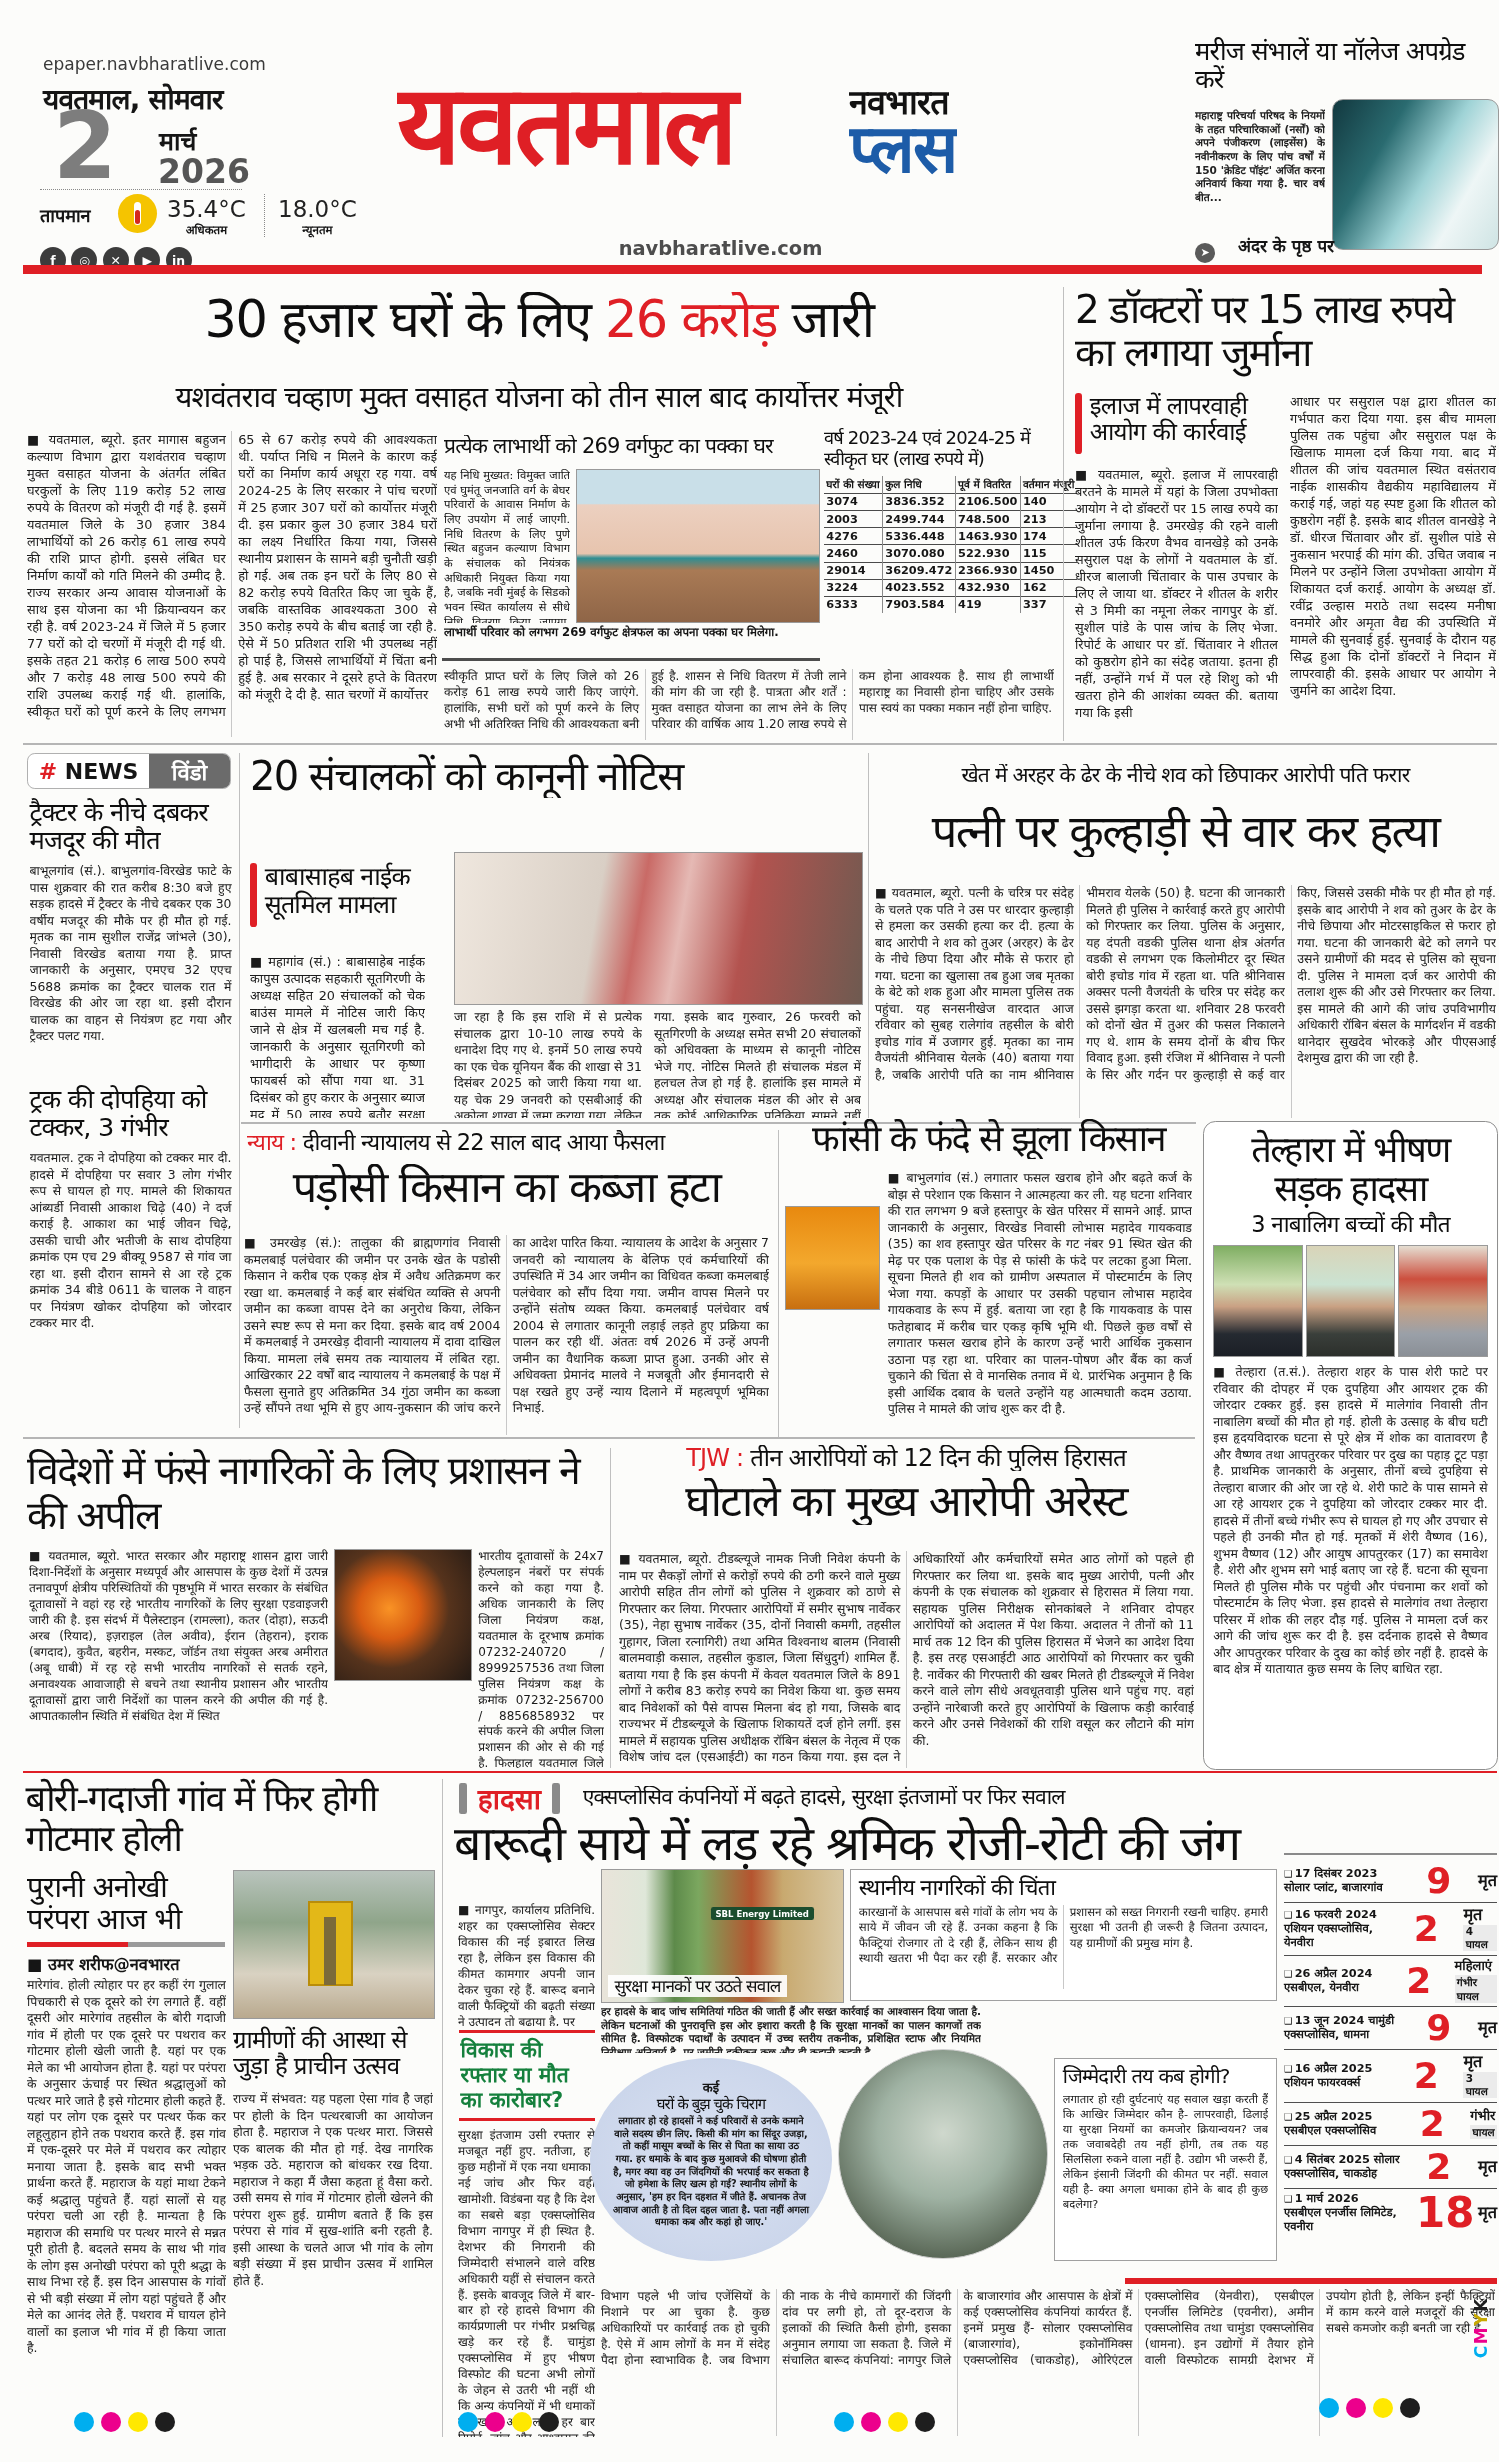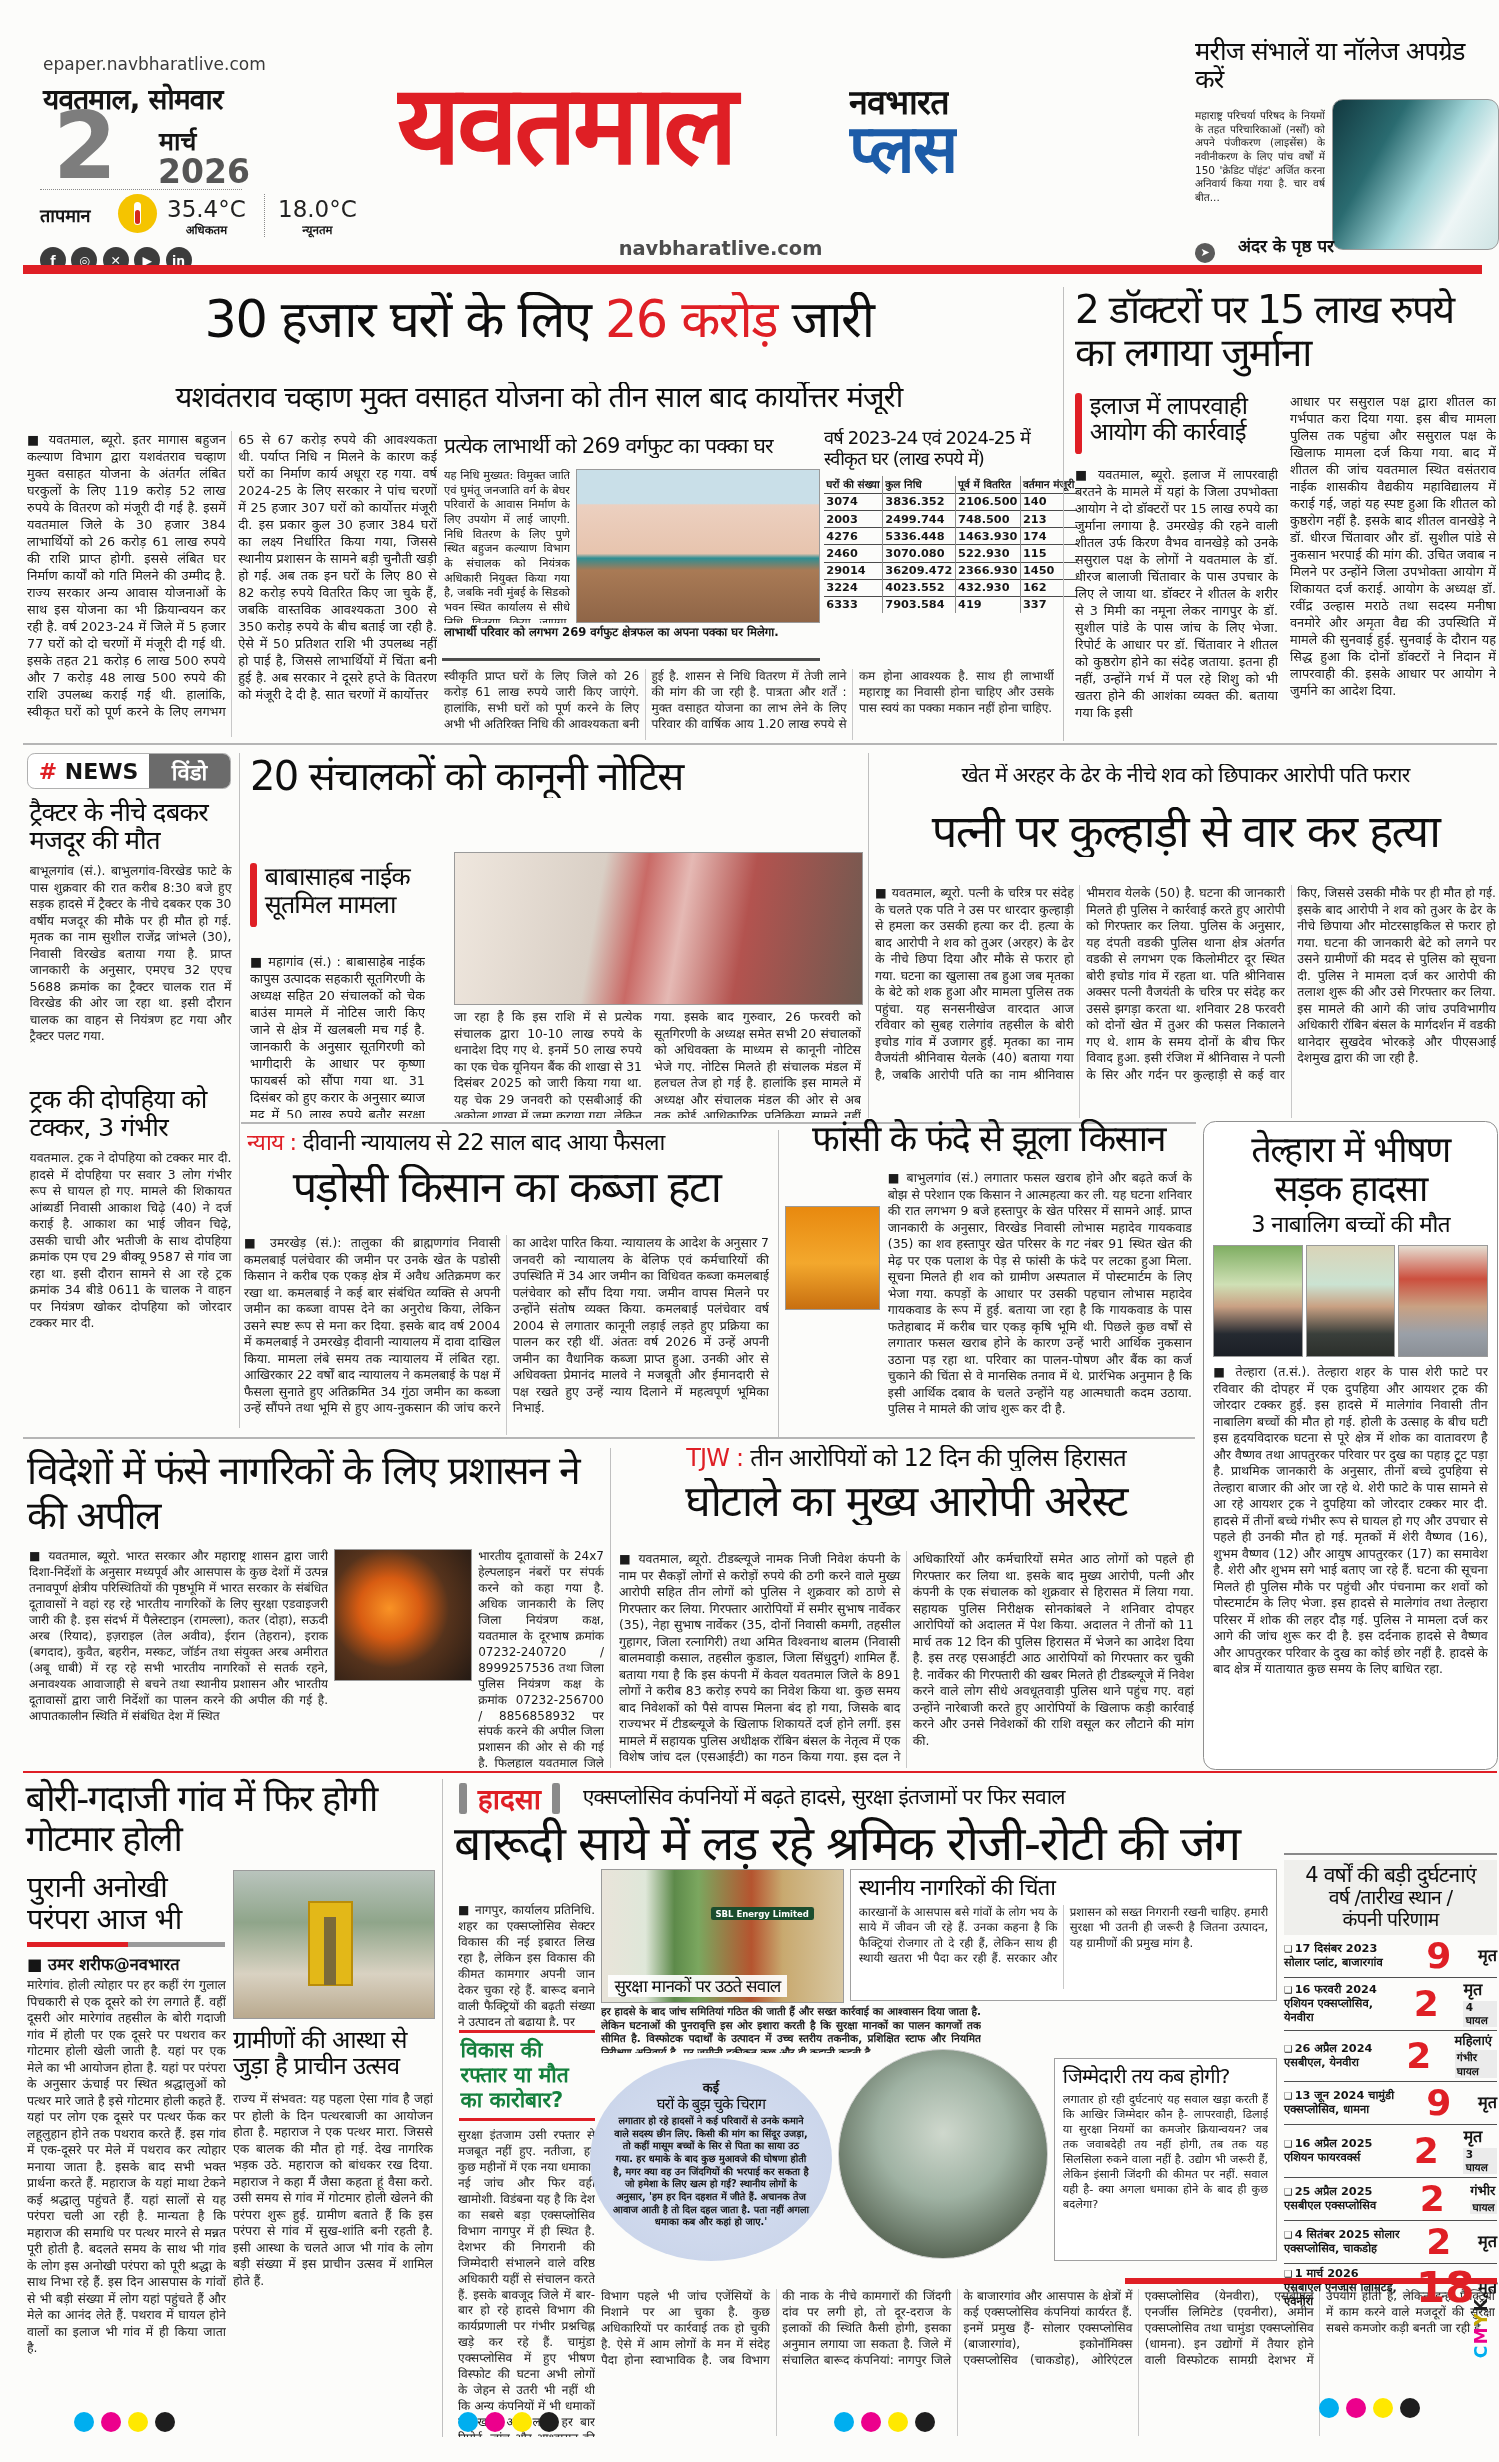--- a/index.html
+++ b/index.html
@@ -89,21 +89,21 @@
 
 <div class="abs b red nowrap" style="left:397px;top:68px;width:446px;font-size:110px;line-height:1.05;letter-spacing:-3.9px">यवतमाल</div>
 <div class="abs b nowrap" style="left:849px;top:78px;font-size:34px;letter-spacing:-0.8px;color:#111">नवभारत</div>
 <div class="abs b blue nowrap" style="left:849px;top:116px;font-size:67px;line-height:1;letter-spacing:-1.6px">प्लस</div>
 <div class="abs b ctr" style="left:604px;top:237px;width:233px;font-size:19.4px;color:#4d4d4d">navbharatlive.com</div>
 <div class="abs redbar" style="left:23px;top:265px;width:1459px;height:9.3px"></div>
 
 <div class="abs" style="left:1195px;top:37px;width:304px">
   <div class="hl" style="font-size:25.6px;letter-spacing:-0.8px;width:303px">मरीज संभालें या नॉलेज अपग्रेड करें</div>
 </div>
-<div class="abs sm" style="left:1195px;top:109px;width:130px;height:128px;font-size:10.5px;font-weight:normal;color:#222">महाराष्ट्र परिचर्या परिषद के नियमों के तहत परिचारिकाओं (नर्सों) को अपने पंजीकरण (लाइसेंस) के नवीनीकरण के लिए पांच वर्षों में 150 'क्रेडिट पॉइंट' अर्जित करना अनिवार्य किया गया है. चार वर्ष बीत...</div>
+<div class="abs sm" style="left:1195px;top:109px;width:130px;height:128px;font-size:10.5px;font-weight:bold;color:#222">महाराष्ट्र परिचर्या परिषद के नियमों के तहत परिचारिकाओं (नर्सों) को अपने पंजीकरण (लाइसेंस) के नवीनीकरण के लिए पांच वर्षों में 150 'क्रेडिट पॉइंट' अर्जित करना अनिवार्य किया गया है. चार वर्ष बीत...</div>
 <div class="abs ph ph-nurse" style="left:1332px;top:99px;width:165px;height:149px;border-radius:11px"></div>
 <div class="abs" style="left:1195px;top:234px">
   <span style="display:inline-flex;width:20px;height:20px;border-radius:50%;background:#5a5a5a;color:#fff;align-items:center;justify-content:center;font-size:11px;transform:translateY(3.9px)">➤</span>
   <span class="b" style="font-size:17px;margin-left:19px">अंदर के पृष्ठ पर</span>
 </div>
 
 <div class="abs hl ctr nowrap" style="left:23px;top:292px;width:1032px;font-size:51px;letter-spacing:-1.6px">
   <span>30 हजार घरों के लिए </span><span class="red">26 करोड़</span><span> जारी</span>
 </div>
 <div class="abs hl ctr nowrap" style="left:23px;top:382px;width:1032px;font-size:29px">यशवंतराव चव्हाण मुक्त वसाहत योजना को तीन साल बाद कार्योत्तर मंजूरी</div>
@@ -299,25 +299,20 @@
 </div>
 <div class="abs ph-blast" style="left:838px;top:2049px;width:208px;height:208px;border-radius:50%;border:1.6px solid #cfcfcf"></div>
 <div class="abs boxed" style="left:1054px;top:2058px;width:223px;height:203px;padding:6.2px 7.8px;box-sizing:border-box;background:#fff">
   <div class="hl" style="font-size:20px">जिम्मेदारी तय कब होगी?</div>
   <div class="bd" style="height:151px;font-size:11.3px;margin-top:4.7px">लगातार हो रही दुर्घटनाएं यह सवाल खड़ा करती हैं कि आखिर जिम्मेदार कौन है- लापरवाही, ढिलाई या सुरक्षा नियमों का कमजोर क्रियान्वयन? जब तक जवाबदेही तय नहीं होगी, तब तक यह सिलसिला रुकने वाला नहीं है. उद्योग भी जरूरी हैं, लेकिन इंसानी जिंदगी की कीमत पर नहीं. सवाल यही है- क्या अगला धमाका होने के बाद ही कुछ बदलेगा?</div>
 </div>
 <div class="abs bd c5" style="left:601px;top:2289px;width:894px;height:147px;font-size:12px">विभाग पहले भी जांच एजेंसियों के निशाने पर आ चुका है. कुछ अधिकारियों पर कार्रवाई तक हो चुकी है. ऐसे में आम लोगों के मन में संदेह पैदा होना स्वाभाविक है. जब विभाग की नाक के नीचे कामगारों की जिंदगी दांव पर लगी हो, तो दूर-दराज के इलाकों की स्थिति कैसी होगी, इसका अनुमान लगाया जा सकता है. जिले में संचालित बारूद कंपनियां: नागपुर जिले के बाजारगांव और आसपास के क्षेत्रों में कई एक्सप्लोसिव कंपनियां कार्यरत हैं. इनमें प्रमुख हैं- सोलार एक्सप्लोसिव (बाजारगांव), इकोनॉमिक्स एक्सप्लोसिव (चाकडोह), ओरिएंटल एक्सप्लोसिव (येनवीरा), एसबीएल एनर्जीस लिमिटेड (एवनीरा), अमीन एक्सप्लोसिव तथा चामुंडा एक्सप्लोसिव (धामना). इन उद्योगों में तैयार होने वाली विस्फोटक सामग्री देशभर में उपयोग होती है, लेकिन इन्हीं फैक्ट्रियों में काम करने वाले मजदूरों की सुरक्षा सबसे कमजोर कड़ी बनती जा रही है.</div>
 
 <div class="abs" style="left:1284px;top:1853px;width:213px">
   <div style="border-top:2.3px double #8a8a8a;margin-bottom:4.7px"></div>
-  <div class="ctr" style="background:#efefec;padding:4.7px 3.1px">
-    <div class="hl" style="font-size:21px">4 वर्षों की बड़ी दुर्घटनाएं</div>
-    <div class="hl" style="font-size:19.4px">वर्ष /तारीख स्थान /</div>
-    <div class="hl" style="font-size:19.4px">कंपनी परिणाम</div>
-  </div>
   <div class="acc-row" style="border-top:none">
     <div class="acc-txt"><span class="sq">❑</span><span>17 दिसंबर 2023 सोलार प्लांट, बाजारगांव</span></div>
     <div class="acc-num">9</div>
     <div>
         <div class="acc-res">मृत</div>
       </div>
   </div>
   <div class="acc-row">
     <div class="acc-txt"><span class="sq">❑</span><span>16 फरवरी 2024 एशियन एक्सप्लोसिव, येनवीरा</span></div>
     <div class="acc-num">2</div>

